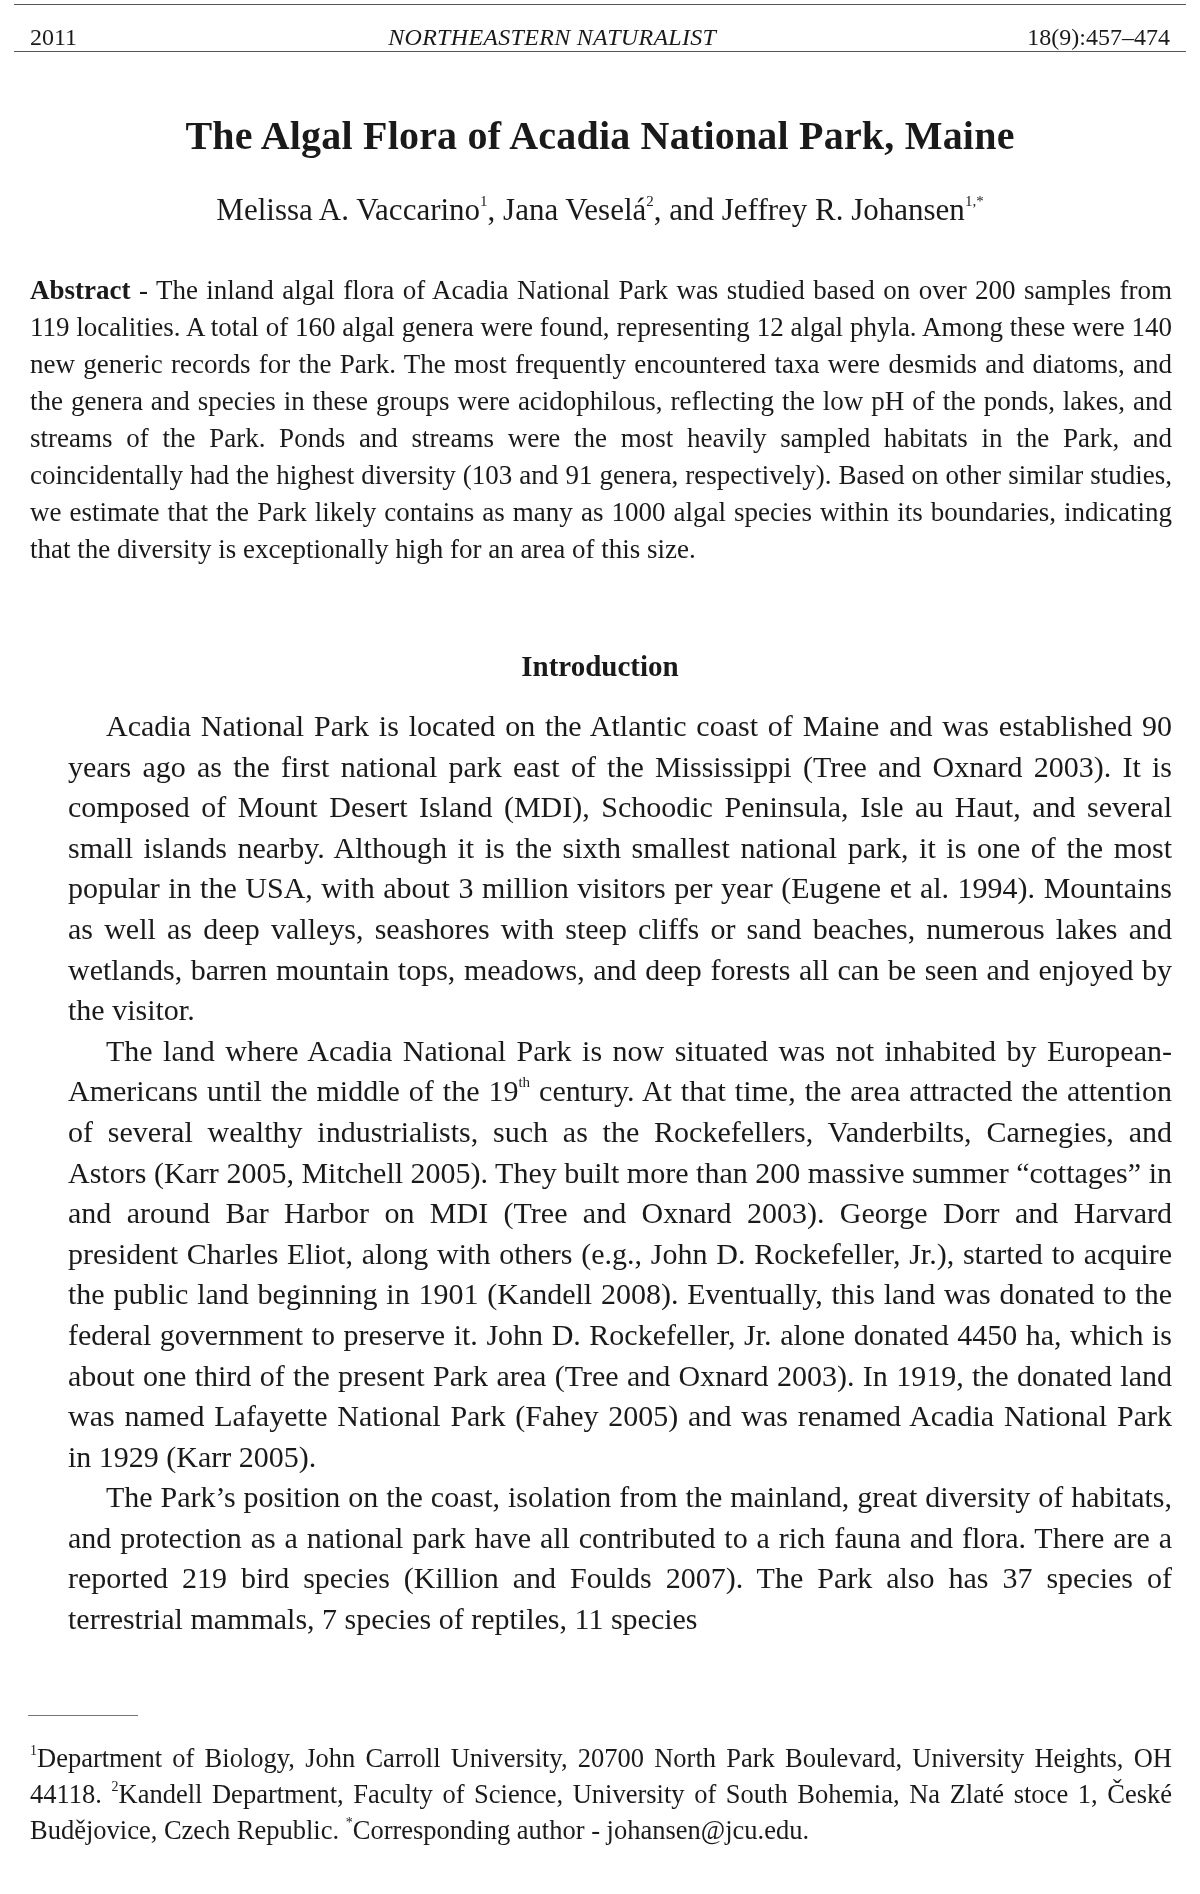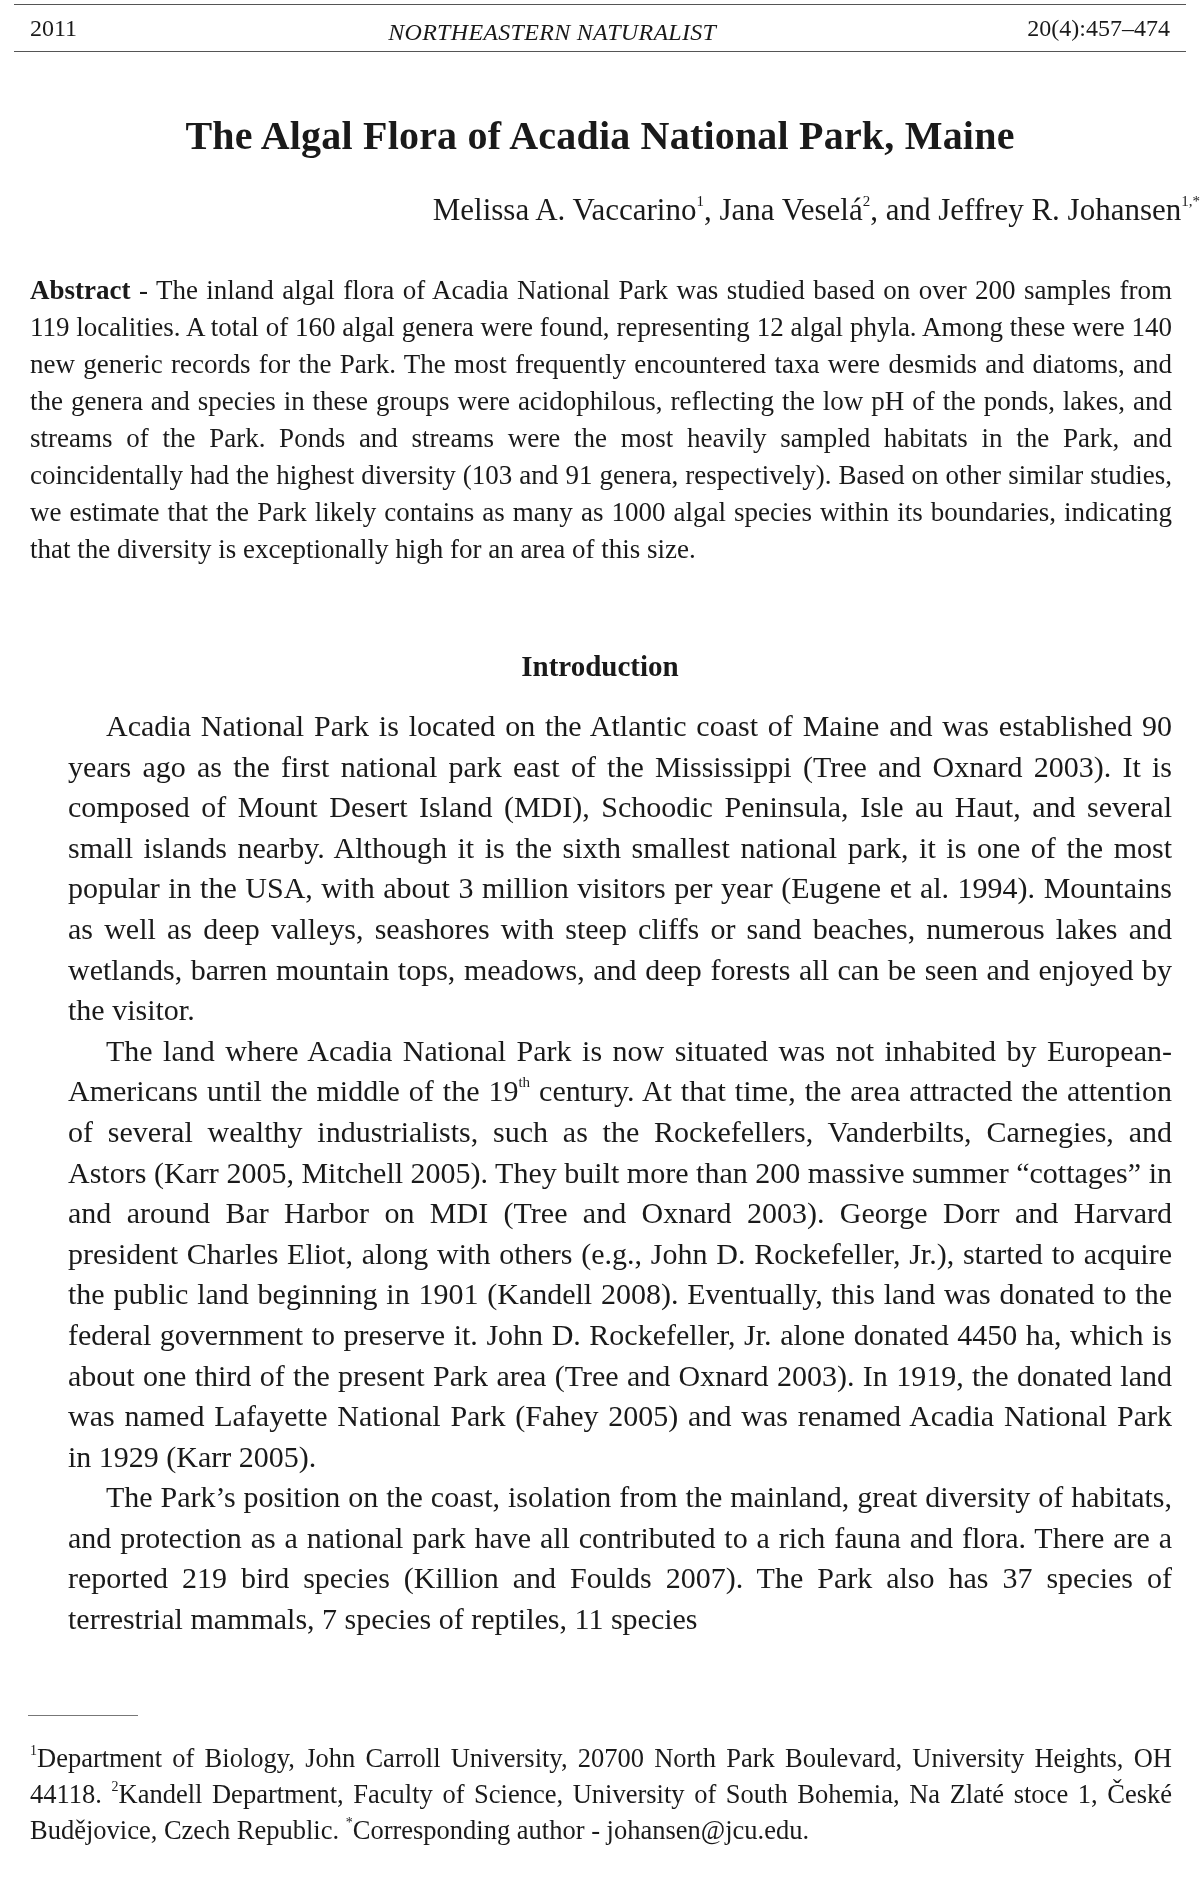--- a/index.html
+++ b/index.html
@@ -3,30 +3,30 @@
 <meta charset="utf-8">
 <style>
   html, body { margin: 0; padding: 0; background: #ffffff; }
   body {
     width: 1200px; height: 1894px; position: relative; overflow: hidden;
     font-family: "Liberation Serif", "DejaVu Serif", serif; color: #1a1a1a;
   }
   .running-head {
     position: absolute; left: 14px; right: 14px; top: 4px; height: 48px;
     border-top: 1.5px solid #555; border-bottom: 1.5px solid #555;
-    font-size: 24px; display: flex; align-items: center; justify-content: space-between;
+    font-size: 24px; display: flex; align-items: flex-end; justify-content: space-between;
     padding: 0 16px; box-sizing: border-box;
   }
   .running-head .journal { font-style: italic; letter-spacing: 0.3px; margin-top: 8px; }
   .title {
     position: absolute; top: 105px; left: 0; right: 0; text-align: center;
     font-weight: bold; font-size: 40px; letter-spacing: 0.2px;
   }
   .authors {
-    position: absolute; top: 192px; left: 0; right: 0; text-align: right;
+    position: absolute; top: 192px; left: 0; right: 0; text-align: center;
     font-size: 31px;
   }
   .authors sup { font-size: 15px; vertical-align: 14px; line-height: 0; }
   .block {
     position: absolute; left: 30px; right: 28px;
     text-align: justify; text-align-last: auto;
   }
   .abstract { top: 272px; font-size: 27px; line-height: 37px; }
   .abstract .label { font-weight: bold; }
   .intro-heading {
@@ -42,21 +42,21 @@
   }
   .footnotes { top: 1740px; font-size: 26.5px; line-height: 36px; }
   .footnotes sup { font-size: 14px; vertical-align: 12px; line-height: 0; }
 </style>
 </head>
 <body>
 
 <header class="running-head">
   <span>2011</span>
   <span class="journal">NORTHEASTERN NATURALIST</span>
-  <span>20(4):457–474</span>
+  <span>18(9):457–474</span>
 </header>
 
 <h1 class="title" style="margin:7px;">The Algal Flora of Acadia National Park, Maine</h1>
 
 <div class="authors">
   <span><span>Melissa A. Vaccarino</span><sup>1</sup></span><span>, </span><span><span>Jana Veselá</span><sup>2</sup></span><span>, and </span><span><span>Jeffrey R. Johansen</span><sup>1,*</sup></span>
 </div>
 
 <div class="block abstract"><span class="label">Abstract</span><span> - </span><span>The inland algal flora of Acadia National Park was studied based on over 200 samples from 119 localities. A total of 160 algal genera were found, representing 12 al­gal phyla. Among these were 140 new generic records for the Park. The most frequently encountered taxa were desmids and diatoms, and the genera and species in these groups were acidophilous, reflecting the low pH of the ponds, lakes, and streams of the Park. Ponds and streams were the most heavily sampled habitats in the Park, and coinciden­tally had the highest diversity (103 and 91 genera, respectively). Based on other similar studies, we estimate that the Park likely contains as many as 1000 algal species within its boundaries, indicating that the diversity is exceptionally high for an area of this size.</span></div>
 

